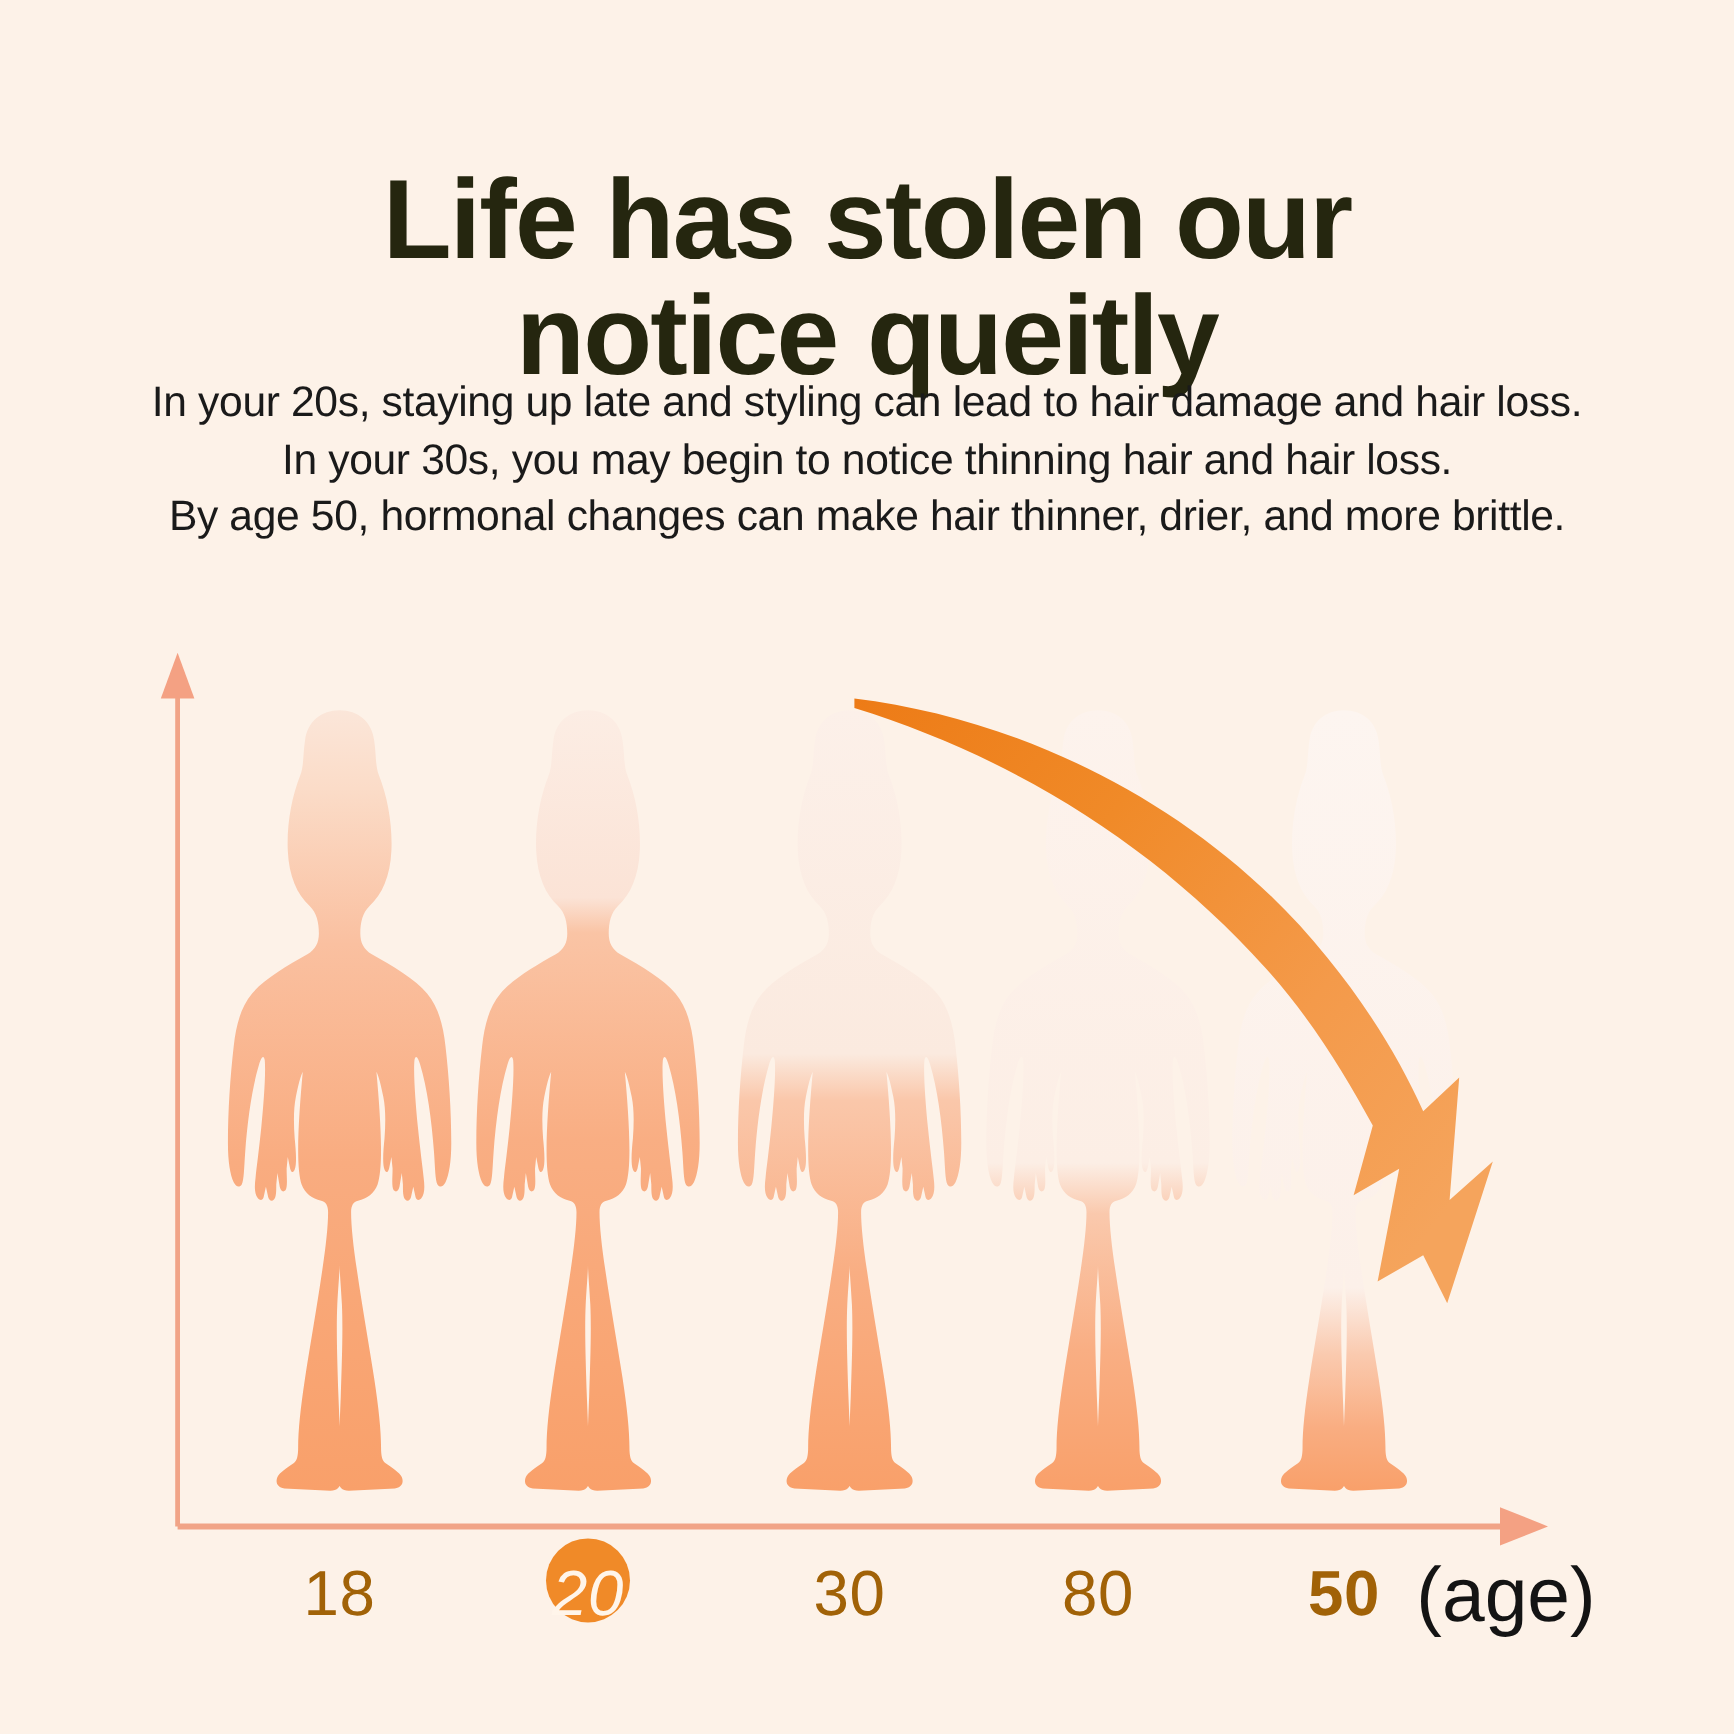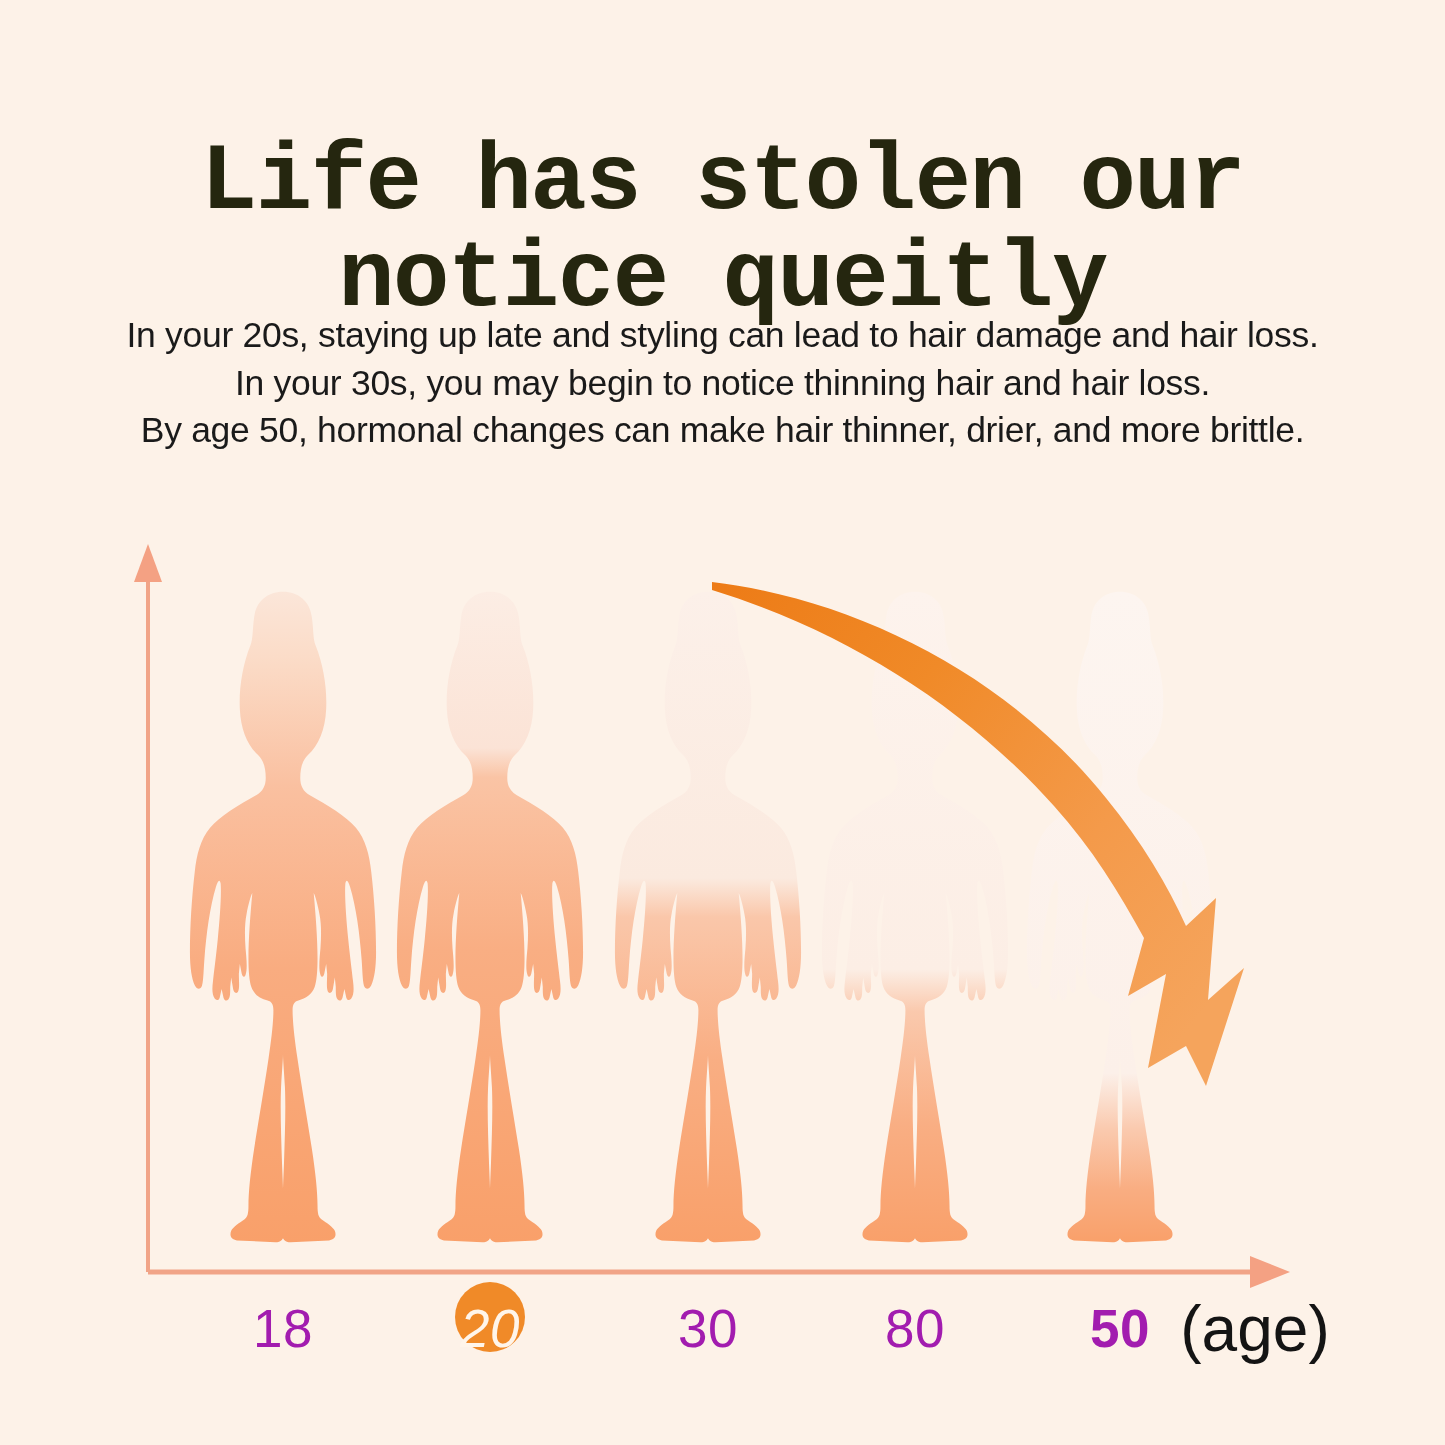--- a/index.html
+++ b/index.html
@@ -17,21 +17,21 @@
   }
 
   
   #headline {
     position: absolute;
     left: 0;
     top: 72px;
     width: 1445px;
     text-align: center;
     color: #25260F;
-    font-family: Liberation Mono, monospace;
+    font-family: Liberation Sans, sans-serif;
     font-weight: bold;
     font-size: 94px;
     line-height: 1.03;
     letter-spacing: -1.5px;
   }
   #headline .hl-line { display: block; }
 
   
   #body-copy {
     position: absolute;
@@ -64,21 +64,21 @@
     height: 915px;
   }
 
   
   .tick-label {
     position: absolute;
     top: 768px;
     width: 140px;
     margin-left: -70px;
     text-align: center;
-    color: #a21caf;
+    color: #a16207;
     font-family: "Liberation Sans", sans-serif;
     font-size: 53px;
     line-height: 62px;
     letter-spacing: 0.5px;
   }
   .tick-label.highlight {
     color: #FFF5EA;
     font-style: italic;
   }
   .tick-badge {

